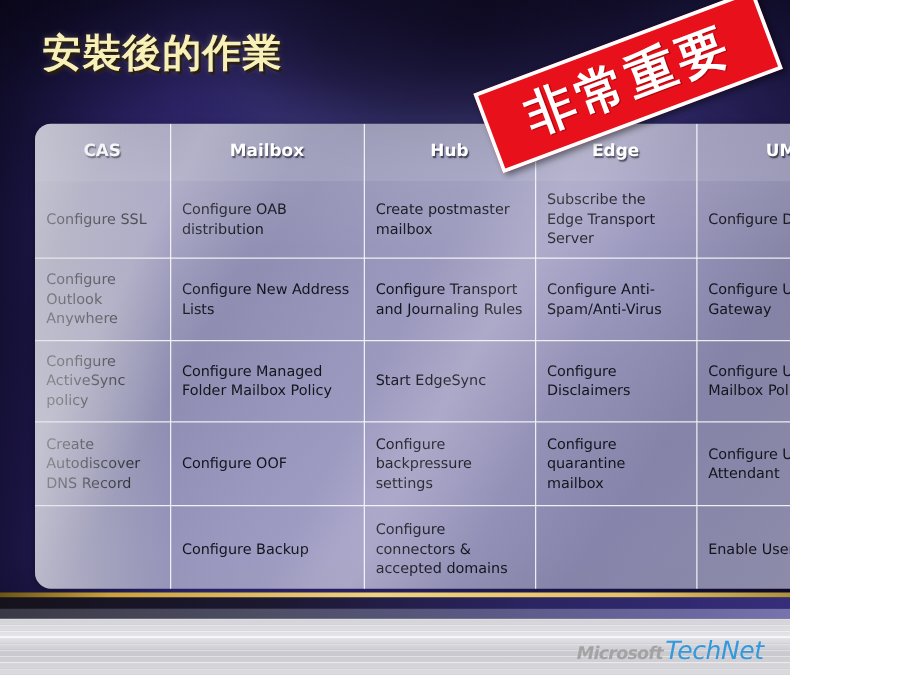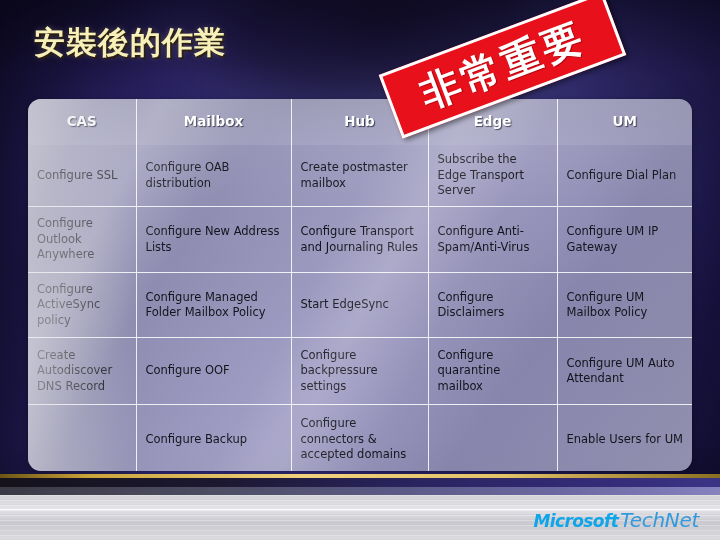--- a/index.html
+++ b/index.html
@@ -6,21 +6,21 @@
     margin: 0;
     padding: 0;
     width: 720px;
     height: 540px;
     overflow: hidden;
     font-family: "Liberation Sans", sans-serif;
   }
 
   #slide {
     position: relative;
-    width: 720px;
+    width: 632px;
     height: 540px;
     overflow: hidden;
     background: #0b0a18;
   }
 
   
   .bg-base {
     position: absolute;
     inset: 0;
     background:
@@ -204,24 +204,24 @@
 
   .brand {
     position: absolute;
     right: 21px;
     top: 508px;
     display: flex;
     align-items: baseline;
     font-family: "DejaVu Sans", "Liberation Sans", sans-serif;
   }
   .brand-ms {
-    font-size: 17px;
+    font-size: 14px;
     font-weight: bold;
     font-style: italic;
-    color: #0ea5e9;
+    color: #a3a3a3;
     letter-spacing: -0.6px;
   }
   .brand-tn {
     font-size: 20px;
     font-weight: normal;
     font-style: italic;
     color: #3399dd;
     letter-spacing: -0.3px;
     margin-left: 2px;
   }

